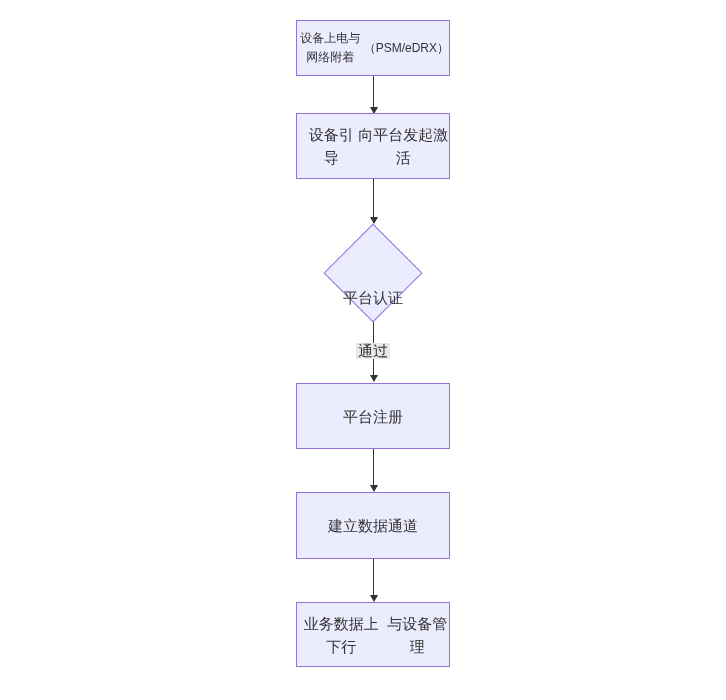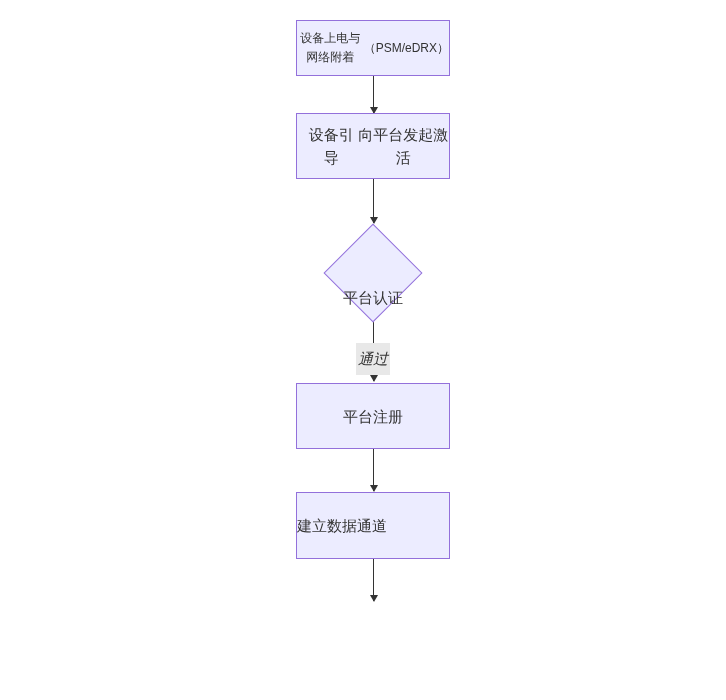--- a/index.html
+++ b/index.html
@@ -23,21 +23,21 @@
     flex-direction: row;
     align-items: center;
     justify-content: center;
     text-align: center;
     color: #333333;
   }
   .node span { display: block; }
   #node-power    { top: 20px;  height: 56px; font-size: 12px; line-height: 19px; }
   #node-boot     { top: 113px; height: 66px; font-size: 15px; line-height: 23px; padding-left: 8px; }
   #node-register { top: 383px; height: 66px; font-size: 15px; line-height: 23px; }
-  #node-channel  { top: 492px; height: 67px; font-size: 15px; line-height: 23px; justify-content: space-between; }
+  #node-channel  { top: 492px; height: 67px; font-size: 15px; line-height: 23px; }
   #node-business { top: 602px; height: 65px; font-size: 15px; line-height: 23px; }
 
   .diamond-shape {
     position: absolute;
     left: 338px;
     top: 238px;
     width: 70px;
     height: 70px;
     background: #ECECFF;
     border: 1px solid #9370DB;
@@ -79,23 +79,22 @@
 
   .edge-label {
     position: absolute;
     left: 373px;
     top: 343px;
     transform: translateX(-50%);
     background: #e8e8e8;
     color: #333333;
     font-size: 15px;
     line-height: 16px;
-    padding: 8px 2px;
+    padding: 0 2px;
     z-index: 2;
-    font-style: italic;
   }
 </style>
 </head>
 <body>
 
 <div class="canvas">
 
   <div class="edge" id="edge-1"></div>
   <div class="edge" id="edge-2"></div>
   <div class="edge" id="edge-3"></div>
@@ -118,14 +117,18 @@
   <div class="diamond-label">平台认证</div>
 
   <div class="node" id="node-register">
     <span>平台注册</span>
   </div>
 
   <div class="node" id="node-channel">
     <span>建立数据通道</span>
   </div>
 
+  <div class="node" id="node-business">
+    <span>业务数据上下行</span>
+    <span>与设备管理</span>
+  </div>
 
 </div>
 
 </body></html>

